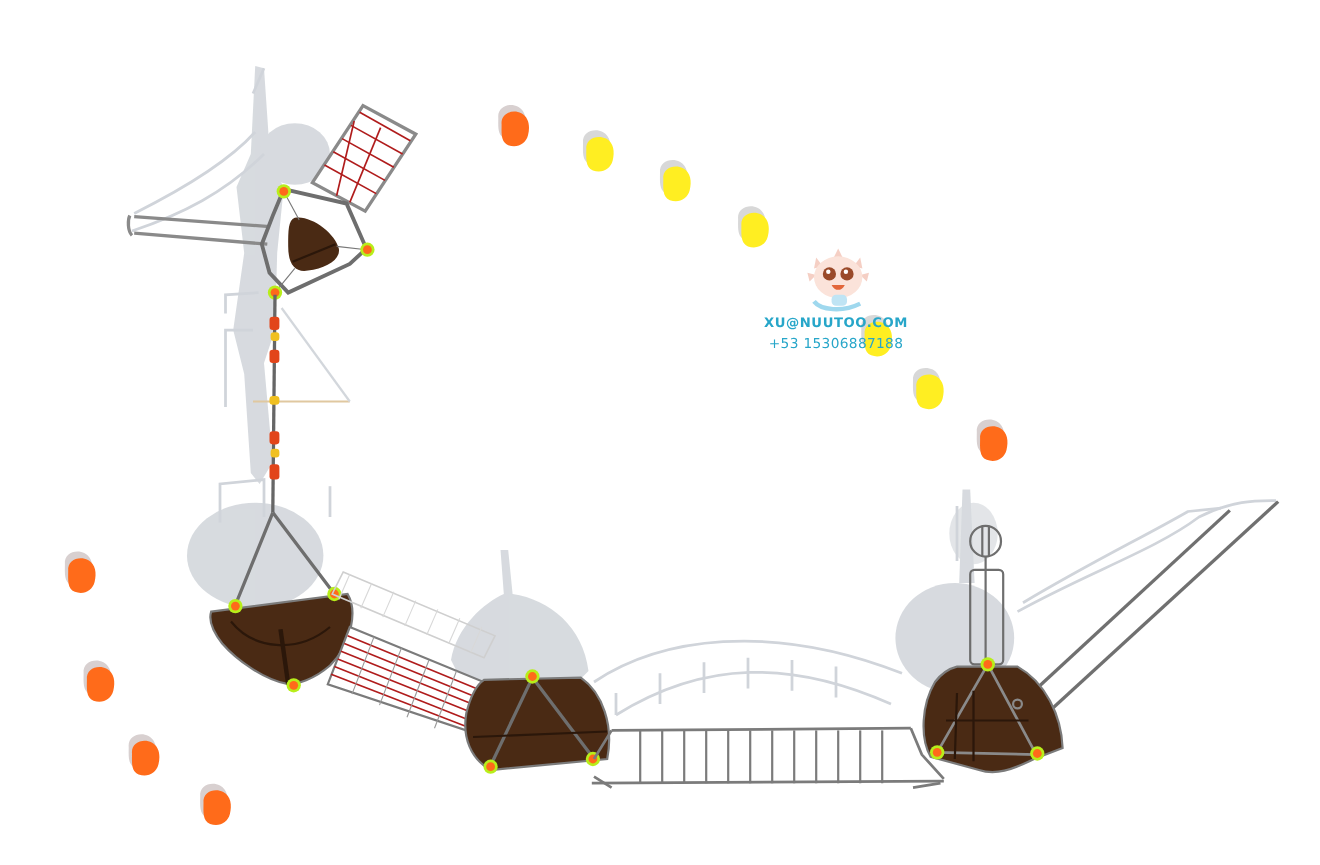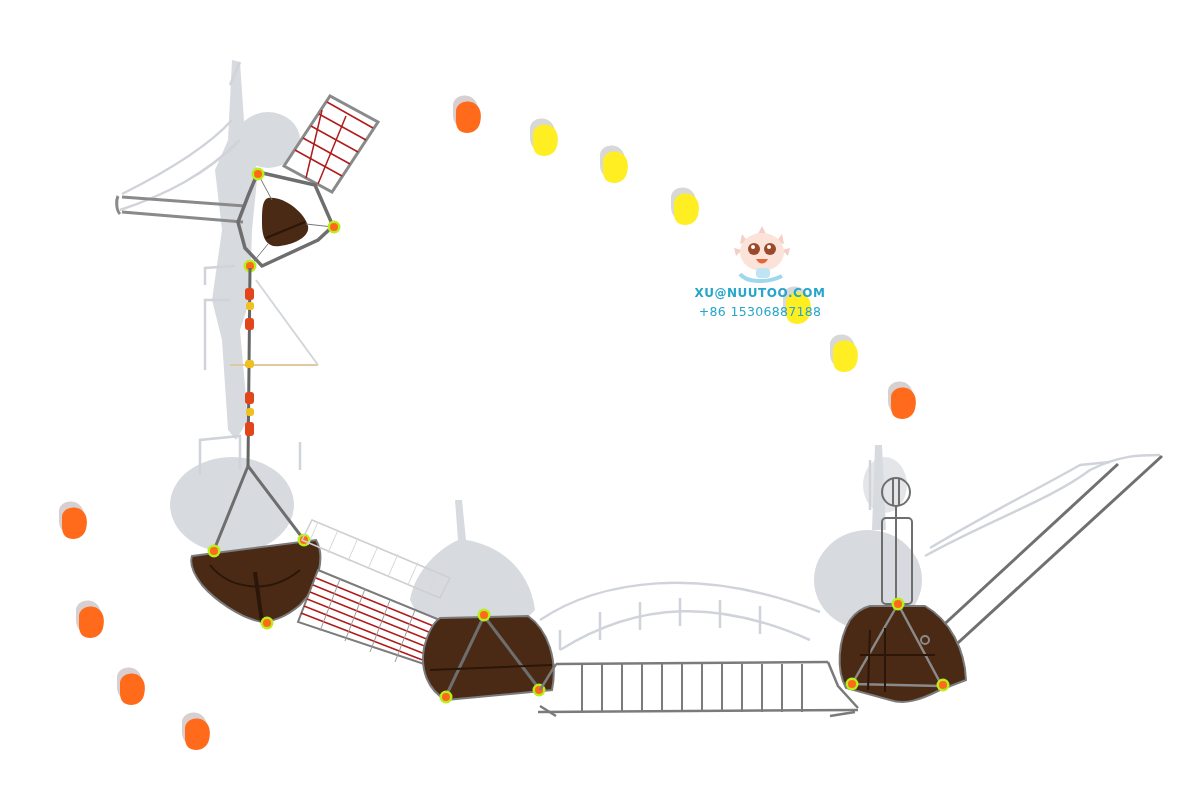--- a/index.html
+++ b/index.html
@@ -260,14 +260,14 @@
     </g>
     <ellipse cx="40" cy="30" rx="22" ry="19" fill="#fbe3da"></ellipse>
     <circle cx="32" cy="27" r="6" fill="#9a4a2a"></circle>
     <circle cx="48" cy="27" r="6" fill="#9a4a2a"></circle>
     <circle cx="31" cy="25" r="2" fill="#fff"></circle>
     <circle cx="47" cy="25" r="2" fill="#fff"></circle>
     <path d="M34,37 C37,43 43,43 46,37 Z" fill="#e2663a"></path>
     <rect x="34" y="46" width="14" height="10" rx="4" fill="#bfe4f4"></rect>
   </svg>
   <div class="wm-email">XU@NUUTOO.COM</div>
-  <div class="wm-phone">+86 15306887188</div>
+  <div class="wm-phone">+53 15306887188</div>
 </div>
 
 </body></html>

